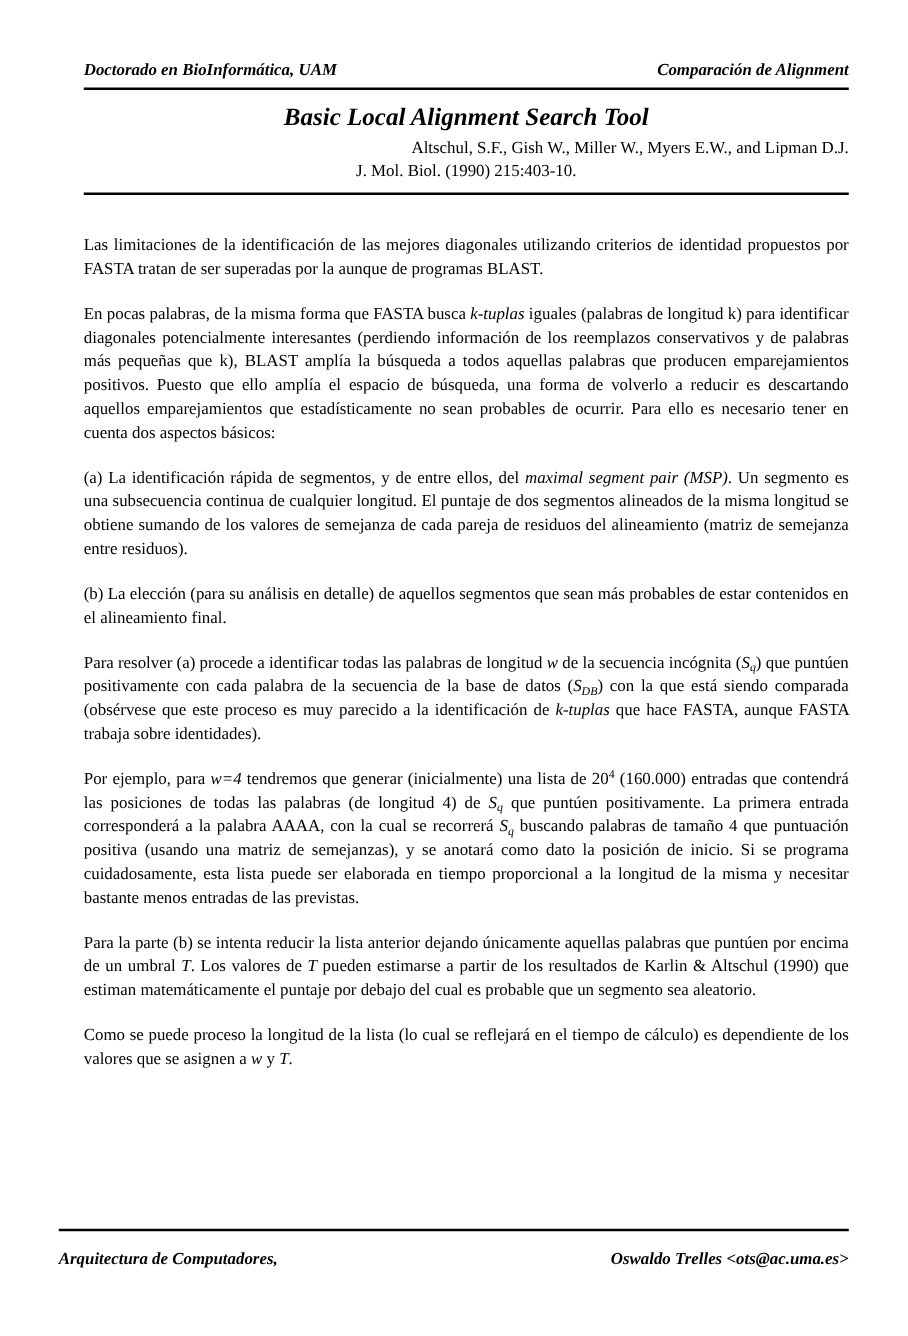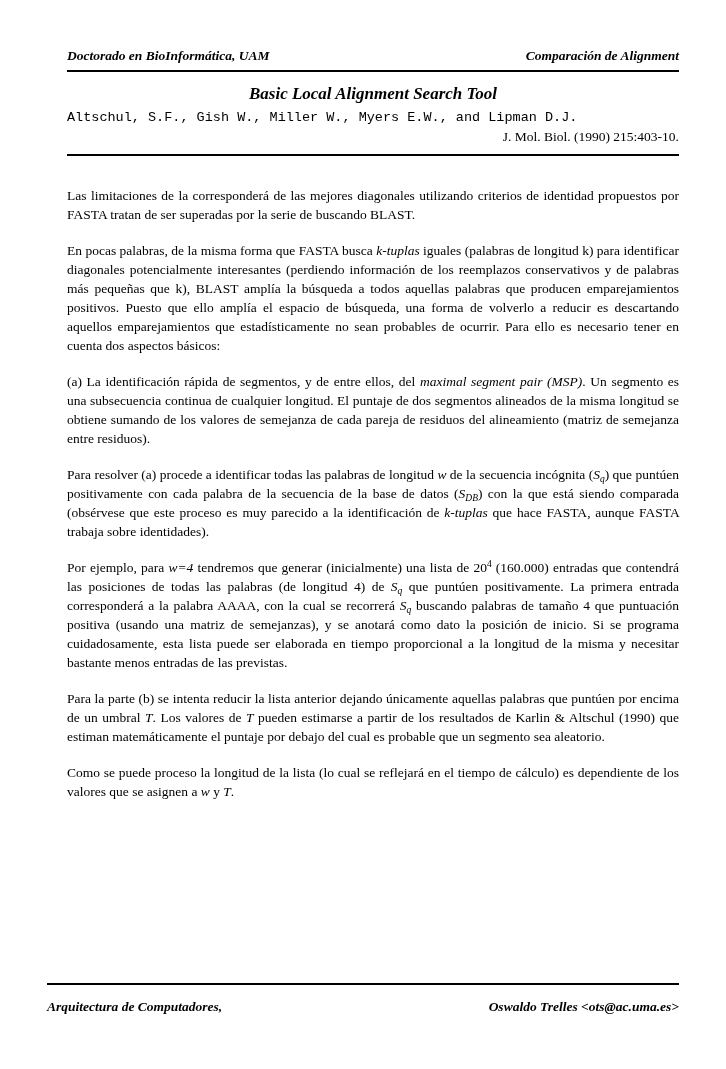--- a/index.html
+++ b/index.html
@@ -32,35 +32,34 @@
   }
   .rule {
     border: none;
     border-top: 2px solid #000000;
     height: 0;
     margin: 0;
   }
   .header-rule { margin-top: 6px; }
   .doc-title {
     text-align: center;
-    font-size: 17px;
+    font-size: 20px;
     font-weight: bold;
     font-style: italic;
     margin-top: 12px;
     line-height: 20px;
   }
   .authors-line {
-    text-align: left;
+    text-align: right;
     font-size: 13.5px;
     margin-top: 5px;
     line-height: 17px;
-    font-family: Liberation Mono, monospace;
   }
   .reference-line {
-    text-align: right;
+    text-align: center;
     font-size: 13.5px;
     margin-top: 2px;
     line-height: 17px;
   }
   .title-rule { margin-top: 9px; }
   .doc-body {
     margin-top: 30px;
     font-size: 13.5px;
     line-height: 19px;
     text-align: justify;
@@ -100,23 +99,24 @@
       <span>Comparación de Alignment</span>
     </div>
     <hr class="rule header-rule">
 
     <div class="doc-title">Basic Local Alignment Search Tool</div>
     <div class="authors-line">Altschul, S.F., Gish W., Miller W., Myers E.W., and Lipman D.J.</div>
     <div class="reference-line">J. Mol. Biol. (1990) 215:403-10.</div>
     <hr class="rule title-rule">
 
     <div class="doc-body" id="doc-body">
-        <p class="para"><span class="run">Las limitaciones de la corresponderá de las mejores diagonales utilizando criterios de identidad propuestos por </span><span class="run bold">FASTA</span><span class="run"> tratan de ser superadas por la serie de buscando </span><span class="run bold">BLAST</span><span class="run">.</span></p>
+        <p class="para"><span class="run">Las limitaciones de la identificación de las mejores diagonales utilizando criterios de identidad propuestos por </span><span class="run bold">FASTA</span><span class="run"> tratan de ser superadas por la aunque de programas </span><span class="run bold">BLAST</span><span class="run">.</span></p>
         <p class="para"><span class="run">En pocas palabras, de la misma forma que </span><span class="run bold">FASTA</span><span class="run"> busca </span><span class="run italic">k-tuplas</span><span class="run"> iguales (palabras de longitud k) para identificar diagonales potencialmente interesantes (perdiendo información de los reemplazos conservativos y de palabras más pequeñas que k), </span><span class="run bold">BLAST</span><span class="run"> amplía la búsqueda a todos aquellas palabras que producen emparejamientos positivos. Puesto que ello amplía el espacio de búsqueda, una forma de volverlo a reducir es descartando aquellos emparejamientos que estadísticamente no sean probables de ocurrir. Para ello es necesario tener en cuenta dos aspectos básicos:</span></p>
         <p class="para"><span class="run">(a) La identificación rápida de segmentos, y de entre ellos, del </span><span class="run italic">maximal segment pair (MSP)</span><span class="run">. Un segmento es una subsecuencia continua de cualquier longitud. El puntaje de dos segmentos alineados de la misma longitud se obtiene sumando de los valores de semejanza de cada pareja de residuos del alineamiento (matriz de semejanza entre residuos).</span></p>
+        <p class="para"><span class="run">(b) La elección (para su análisis en detalle) de aquellos segmentos que sean más probables de estar contenidos en el alineamiento final.</span></p>
         <p class="para"><span class="run">Para resolver (a) procede a identificar todas las palabras de longitud </span><span class="run bold italic">w</span><span class="run"> de la secuencia incógnita (</span><span class="run italic">S</span><span class="run italic sub">q</span><span class="run">) que puntúen positivamente con cada palabra de la secuencia de la base de datos (</span><span class="run italic">S</span><span class="run italic sub">DB</span><span class="run">) con la que está siendo comparada (obsérvese que este proceso es muy parecido a la identificación de </span><span class="run italic">k-tuplas</span><span class="run"> que hace </span><span class="run bold">FASTA</span><span class="run">, aunque </span><span class="run bold">FASTA</span><span class="run"> trabaja sobre identidades).</span></p>
         <p class="para"><span class="run">Por ejemplo, para </span><span class="run bold italic">w=4</span><span class="run"> tendremos que generar (inicialmente) una lista de </span><span class="run bold">20</span><span class="run bold sup">4</span><span class="run bold"> (160.000)</span><span class="run"> entradas que contendrá las posiciones de todas las palabras (de longitud 4) de </span><span class="run italic">S</span><span class="run italic sub">q</span><span class="run"> que puntúen positivamente. La primera entrada corresponderá a la palabra </span><span class="run bold">AAAA</span><span class="run">, con la cual se recorrerá </span><span class="run italic">S</span><span class="run italic sub">q</span><span class="run"> buscando palabras de tamaño 4 que puntuación positiva (usando una matriz de semejanzas), y se anotará como dato la posición de inicio. Si se programa cuidadosamente, esta lista puede ser elaborada en tiempo proporcional a la longitud de la misma y necesitar bastante menos entradas de las previstas.</span></p>
         <p class="para"><span class="run">Para la parte (b) se intenta reducir la lista anterior dejando únicamente aquellas palabras que puntúen por encima de un umbral </span><span class="run bold italic">T</span><span class="run">. Los valores de </span><span class="run bold italic">T</span><span class="run"> pueden estimarse a partir de los resultados de Karlin &amp; Altschul (1990) que estiman matemáticamente el puntaje por debajo del cual es probable que un segmento sea aleatorio.</span></p>
         <p class="para"><span class="run">Como se puede proceso la longitud de la lista (lo cual se reflejará en el tiempo de cálculo) es dependiente de los valores que se asignen a </span><span class="run bold italic">w</span><span class="run"> y </span><span class="run bold italic">T</span><span class="run">.</span></p>
       </div>
 
   </div>
 
   <div class="footer-block">
     <hr class="rule">

